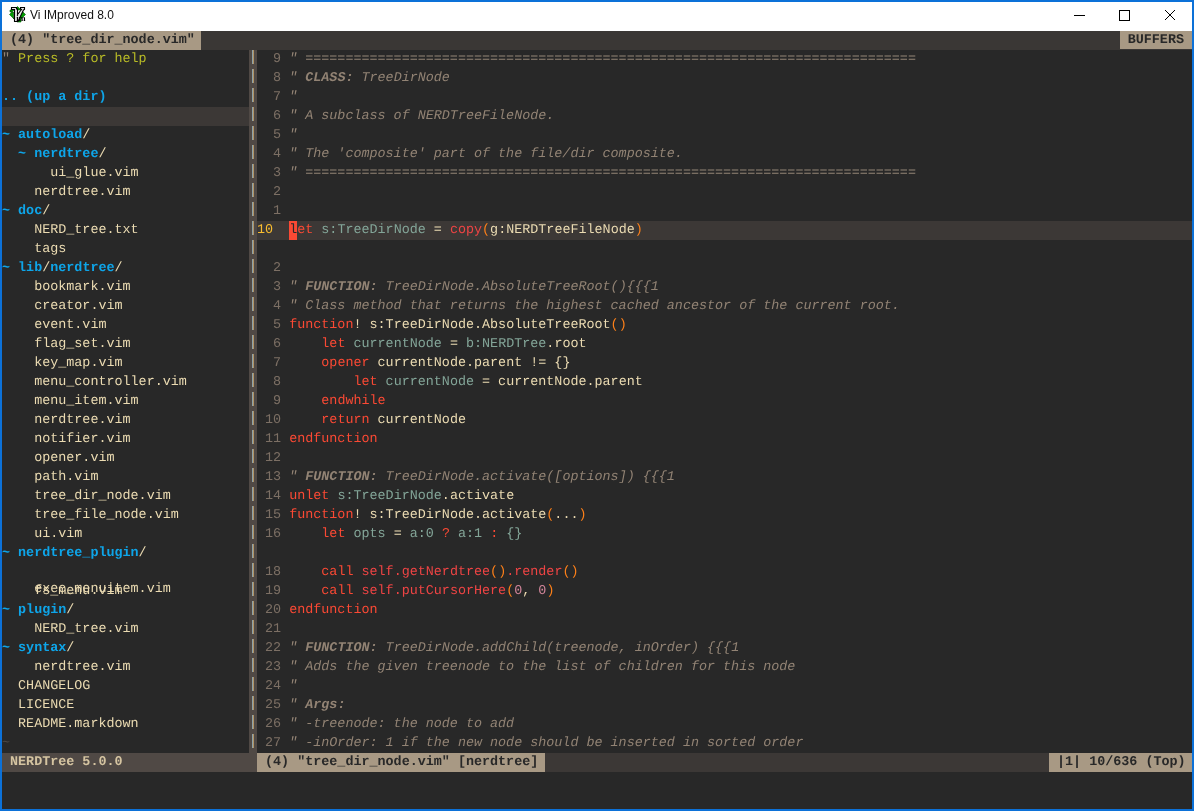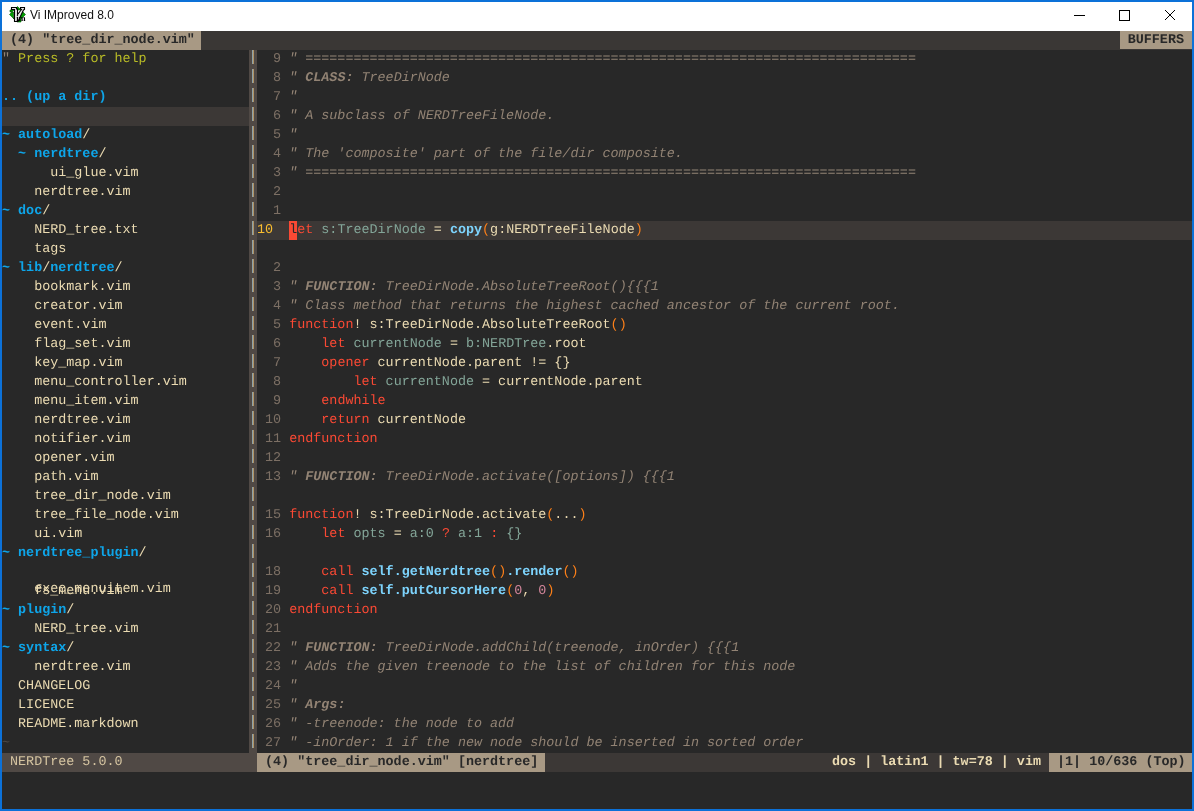--- a/index.html
+++ b/index.html
@@ -10,37 +10,37 @@
 #title { position:absolute; left:28px; top:6px; font-family:"Liberation Sans",sans-serif; font-size:12px; color:#111; }
 #tabline { position:absolute; left:2px; top:31px; width:1190px; height:19px; background:#3a3735; }
 #content { position:absolute; left:2px; top:50px; width:1190px; height:703px; background:#282828; }
 .r { position:absolute; white-space:pre; font-size:13.4px; line-height:19px; height:19px; color:#ebdbb2; text-rendering:geometricPrecision; }
 .mono { font-family:"Liberation Mono",monospace; white-space:pre; font-size:13.4px; line-height:19px; text-rendering:geometricPrecision; }
 .cm  { color:#928374; font-style:italic; }
 .cmb { color:#928374; font-style:italic; font-weight:bold; }
 .cmq { color:#928374; }
 .red { color:#fb4934; }
 .bl  { color:#83a598; }
-.gr  { color:#7dd3fc; font-weight:bold; }
+.gr  { color:#ef4444; font-weight:normal; }
 .or  { color:#fe8019; }
 .pu  { color:#d3869b; }
 .dir { color:#0ea5e9; font-weight:bold; }
 .hlp { color:#b8bb26; }
 .nr  { color:#7c6f64; }
 .cnr { color:#fabd2f; }
 .nt  { color:#504945; }
 .cur { color:#282828; }
 #cursor { position:absolute; left:287px; top:171px; width:8px; height:19px; background:#fb4934; }
 #cline-tree { position:absolute; left:0px; top:57px; width:247px; height:19px; background:#3c3836; }
 #cline-ed { position:absolute; left:255px; top:171px; width:935px; height:19px; background:#3c3836; }
 #sep { position:absolute; left:247px; top:0px; width:8px; height:703px; background:#504945; }
 #sepbar { position:absolute; left:3px; top:0; width:2px; height:100%;
   background-image:repeating-linear-gradient(to bottom, rgba(0,0,0,0) 0px, rgba(0,0,0,0) 14px, #504945 14px, #504945 19px), linear-gradient(to right, #8da2a8 0px, #8da2a8 1px, #b09365 1px, #b09365 2px); }
 #statusline { position:absolute; left:2px; top:753px; width:1190px; height:19px; background:#3c3836; }
-#st1 { position:absolute; left:0; top:0; width:266px; height:19px; background:#504945; color:#d5c4a1; font-weight:normal; }
+#st1 { position:absolute; left:0; top:0; width:266px; height:19px; background:#504945; color:#d5c4a1; font-weight:bold; }
 #st2 { position:absolute; left:255px; top:0; width:288px; height:19px; background:#a89984; color:#282828; font-weight:bold; }
 #st3 { position:absolute; right:143px; top:0; color:#ebdbb2; font-weight:bold; }
 #st4 { position:absolute; left:1047px; top:0; width:143px; height:19px; background:#a89984; color:#282828; font-weight:bold; }
 #cmdline { position:absolute; left:2px; top:772px; width:1190px; height:37px; background:#282828; }
 #tab1 { position:absolute; left:0; top:0; height:19px; background:#a89984; color:#282828; font-weight:bold; }
 #buffers { position:absolute; right:0; top:0; height:18px; background:#a89984; color:#282828; font-weight:bold; }
 .capbtn { position:absolute; top:0; width:45px; height:29px; }
 </style>
 </head>
 <body>
@@ -135,33 +135,33 @@
 <div class="r" style="left:257px;top:297px"><span class="nr">  4 </span><span class="cm">" Class method that returns the highest cached ancestor of the current root.</span></div>
 <div class="r" style="left:257px;top:316px"><span class="nr">  5 </span><span class="red">function</span>! s:TreeDirNode.AbsoluteTreeRoot<span class="or">()</span></div>
 <div class="r" style="left:257px;top:335px"><span class="nr">  6 </span>    <span class="red">let</span> <span class="bl">currentNode</span> = <span class="bl">b:NERDTree</span>.root</div>
 <div class="r" style="left:257px;top:354px"><span class="nr">  7 </span>    <span class="red">opener</span> currentNode.parent != {}</div>
 <div class="r" style="left:257px;top:373px"><span class="nr">  8 </span>        <span class="red">let</span> <span class="bl">currentNode</span> = currentNode.parent</div>
 <div class="r" style="left:257px;top:392px"><span class="nr">  9 </span>    <span class="red">endwhile</span></div>
 <div class="r" style="left:257px;top:411px"><span class="nr"> 10 </span>    <span class="red">return</span> currentNode</div>
 <div class="r" style="left:257px;top:430px"><span class="nr"> 11 </span><span class="red">endfunction</span></div>
 <div class="r" style="left:257px;top:449px"><span class="nr"> 12 </span></div>
 <div class="r" style="left:257px;top:468px"><span class="nr"> 13 </span><span class="cm">" </span><span class="cmb">FUNCTION:</span><span class="cm"> TreeDirNode.activate([options]) {{{1</span></div>
+<div class="r" style="left:257px;top:487px"><span class="nr"> 14 </span><span class="red">unlet</span> <span class="bl">s:TreeDirNode</span>.activate</div>
 <div class="r" style="left:257px;top:506px"><span class="nr"> 15 </span><span class="red">function</span>! s:TreeDirNode.activate<span class="or">(</span>...<span class="or">)</span></div>
 <div class="r" style="left:257px;top:525px"><span class="nr"> 16 </span>    <span class="red">let</span> <span class="bl">opts</span> = <span class="bl">a:0</span> <span class="red">?</span> <span class="bl">a:1</span> <span class="red">:</span> <span class="bl">{}</span></div>
 <div class="r" style="left:257px;top:563px"><span class="nr"> 18 </span>    <span class="red">call</span> <span class="gr">self.getNerdtree</span><span class="or">()</span><span class="gr">.render</span><span class="or">()</span></div>
 <div class="r" style="left:257px;top:582px"><span class="nr"> 19 </span>    <span class="red">call</span> <span class="gr">self.putCursorHere</span><span class="or">(</span><span class="pu">0</span>, <span class="pu">0</span><span class="or">)</span></div>
 <div class="r" style="left:257px;top:601px"><span class="nr"> 20 </span><span class="red">endfunction</span></div>
 <div class="r" style="left:257px;top:620px"><span class="nr"> 21 </span></div>
 <div class="r" style="left:257px;top:639px"><span class="nr"> 22 </span><span class="cm">" </span><span class="cmb">FUNCTION:</span><span class="cm"> TreeDirNode.addChild(treenode, inOrder) {{{1</span></div>
 <div class="r" style="left:257px;top:658px"><span class="nr"> 23 </span><span class="cm">" Adds the given treenode to the list of children for this node</span></div>
 <div class="r" style="left:257px;top:677px"><span class="nr"> 24 </span><span class="cm">"</span></div>
 <div class="r" style="left:257px;top:696px"><span class="nr"> 25 </span><span class="cm">" </span><span class="cmb">Args:</span></div>
 <div class="r" style="left:257px;top:715px"><span class="nr"> 26 </span><span class="cm">" -treenode: the node to add</span></div>
 <div class="r" style="left:257px;top:734px"><span class="nr"> 27 </span><span class="cm">" -inOrder: 1 if the new node should be inserted in sorted order</span></div>
 
   <div id="statusline">
     <div id="st1" class="mono"> NERDTree 5.0.0</div>
     <div id="st2" class="mono"> (4) "tree_dir_node.vim" [nerdtree]</div>
-    <div id="st3" class="mono">dos | latin1 | tw=78 | vim </div>
     <div id="st4" class="mono"> |1| 10/636 (Top)</div>
   </div>
   <div id="cmdline"></div>
 </div>
 
 </body></html>

